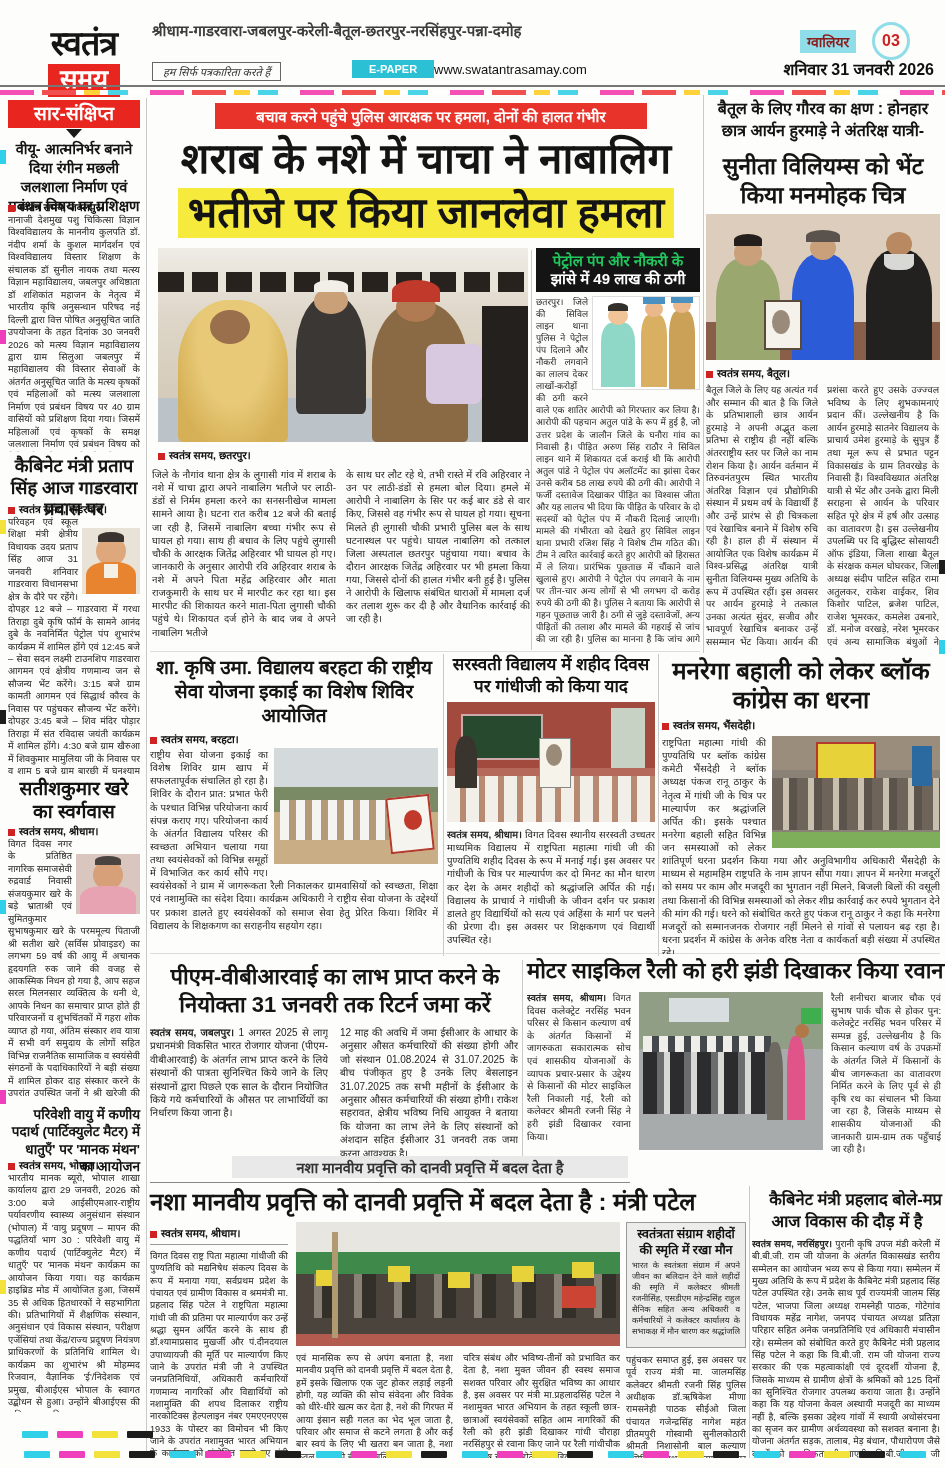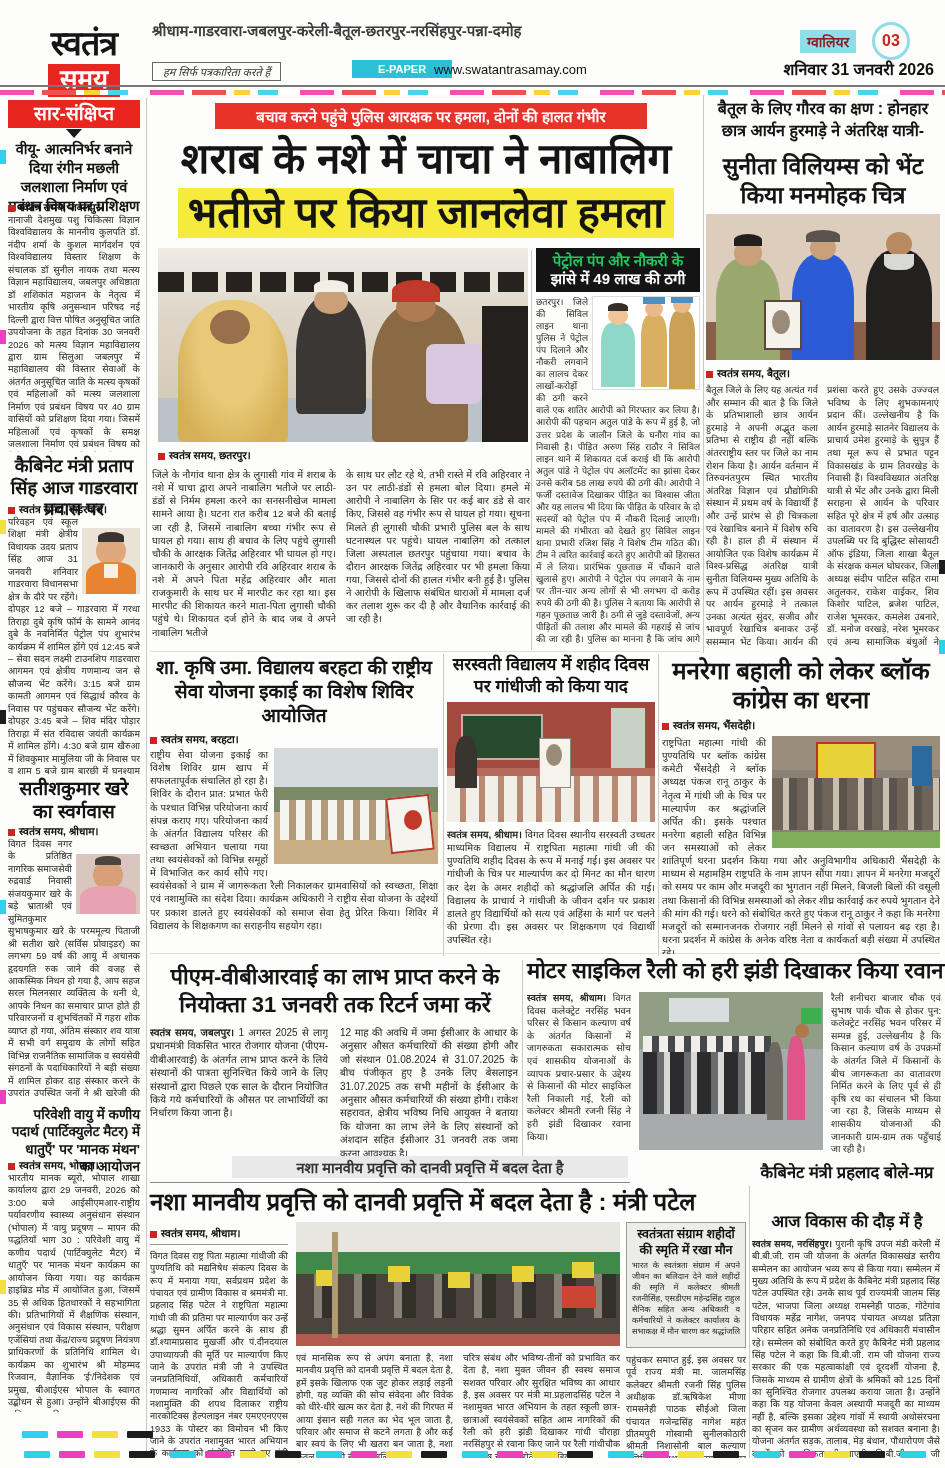--- a/index.html
+++ b/index.html
@@ -31,21 +31,21 @@
 
 <div class="abs" style="left:0;top:0;width:945px;height:88px;">
   <div class="abs ctr" style="left:26px;top:8px;width:116px;margin-top:18px;">
     <div style="font-size:34px;font-weight:800;color:#151515;letter-spacing:-1px;line-height:1.05;">स्वतंत्र</div>
     <div style="display:inline-block;background:#e8251f;color:#fff;font-size:26px;font-weight:800;padding:0 12px 2px;margin-top:2px;line-height:1.2;">समय</div>
   </div>
   <div class="abs" style="left:152px;top:20px;width:644px;font-size:15px;font-weight:800;color:#3c3c3c;white-space:nowrap;overflow:hidden;">श्रीधाम-गाडरवारा-जबलपुर-करेली-बैतूल-छतरपुर-नरसिंहपुर-पन्ना-दमोह</div>
   <div class="abs" style="left:800px;top:30px;background:#8fdde8;color:#8a1d1d;font-size:14px;font-weight:800;padding:2px 7px;">ग्वालियर</div>
   <div class="abs ctr" style="left:872px;top:22px;width:32px;height:32px;border-radius:50%;border:3px solid #8fdde8;background:#fbfbf7;color:#c22;font-size:16px;font-weight:800;line-height:32px;">03</div>
   <div class="abs" style="left:152px;top:62px;border:1px solid #666;padding:1px 10px;font-size:11px;font-family:'Liberation Serif','DejaVu Serif',serif;font-style:italic;color:#333;">हम सिर्फ पत्रकारिता करते हैं</div>
-  <div class="abs" style="left:352px;top:60px;background:#2bc0d4;color:#fff;font-size:11px;font-weight:bold;padding:3px 26px;">E-PAPER</div>
+  <div class="abs" style="left:352px;top:60px;background:#2bc0d4;color:#fff;font-size:11px;font-weight:bold;padding:3px 17px;">E-PAPER</div>
   <div class="abs" style="left:434px;top:62px;font-size:13px;color:#111;">www.swatantrasamay.com</div>
   <div class="abs" style="left:758px;top:58px;width:176px;font-size:16px;font-weight:800;text-align:right;color:#111;">शनिवार 31 जनवरी 2026</div>
   <div class="abs" style="left:0;top:85px;width:945px;height:2px;background:#777;"></div>
 </div>
 <div class="abs" style="left:0;top:90px;width:945px;height:5px;background:repeating-linear-gradient(90deg,#f44fb4 0 34px,#fff 34px 42px,#f05050 42px 76px,#fff 76px 84px,#ffd23a 84px 100px,#fff 100px 108px,#4ad4e8 108px 128px,#fff 128px 150px);"></div>
 
 <div class="abs edge c1" style="left:0;top:150px;"></div>
 <div class="abs edge c2" style="left:0;top:330px;"></div>
 <div class="abs edge c3" style="left:0;top:520px;"></div>
 <div class="abs edge c4" style="left:0;top:710px;"></div>
@@ -274,21 +274,21 @@
   </div>
 
   <div class="abs maunbox" style="left:626px;top:1222px;width:120px;height:126px;">
     <div class="hd ctr" style="font-size:12.5px;line-height:1.25;">स्वतंत्रता संग्राम शहीदों की स्मृति में रखा मौन</div>
     <div class="body-txt jt" style="font-size:8.2px;height:76px;margin-top:3px;">भारत के स्वतंत्रता संग्राम में अपने जीवन का बलिदान देने वाले शहीदों की स्मृति में कलेक्टर श्रीमती रजनीसिंह, एसडीएम महेन्द्रसिंह राहुल सैनिक सहित अन्य अधिकारी व कर्मचारियों ने कलेक्टर कार्यालय के सभाकक्ष में मौन धारण कर श्रद्धांजलि अर्पित की।</div>
   </div>
   <div class="abs body-txt jt" style="left:626px;top:1354px;width:120px;height:104px;font-size:9.2px;">पहुंचकर समाप्त हुई, इस अवसर पर पूर्व राज्य मंत्री मा. जालमसिंह कलेक्टर श्रीमती रजनी सिंह पुलिस अधीक्षक डॉ.ऋषिकेश मीणा रामसनेही पाठक सीईओ जिला पंचायत गजेन्द्रसिंह नागेश महंत प्रीतमपुरी गोस्वामी सुनीलकोठारी श्रीमती निशासोनी बाल कल्याण समिति अध्यक्ष शिवकुमार रैकवार सहित अनेक जनप्रतिनिधि अधिकारी, गणमान्य नागरिक व विद्यार्थी बड़ी संख्या में उपस्थित थे।</div>
 </div>
 
 <div>
-  <div class="abs hd ctr" style="left:752px;top:1163px;width:190px;font-size:16.5px;white-space:nowrap;">कैबिनेट मंत्री प्रहलाद बोले-मप्र</div>
+  <div class="abs hd ctr" style="left:752px;top:1190px;width:190px;font-size:16.5px;white-space:nowrap;text-align:right;">कैबिनेट मंत्री प्रहलाद बोले-मप्र</div>
   <div class="abs hd ctr" style="left:752px;top:1212px;width:190px;font-size:16.5px;white-space:nowrap;">आज विकास की दौड़ में है</div>
   <div class="abs body-txt jt" style="left:752px;top:1238px;width:188px;height:220px;font-size:9.2px;">
     <span class="inline-by">स्वतंत्र समय, नरसिंहपुर।</span>
     <span>पुरानी कृषि उपज मंडी करेली में बी.बी.जी. राम जी योजना के अंतर्गत विकासखंड स्तरीय सम्मेलन का आयोजन भव्य रूप से किया गया। सम्मेलन में मुख्य अतिथि के रूप में प्रदेश के कैबिनेट मंत्री प्रहलाद सिंह पटेल उपस्थित रहे। उनके साथ पूर्व राज्यमंत्री जालम सिंह पटेल, भाजपा जिला अध्यक्ष रामस्नेही पाठक, गोटेगांव विधायक महेंद्र नागेश, जनपद पंचायत अध्यक्ष प्रतिज्ञा परिहार सहित अनेक जनप्रतिनिधि एवं अधिकारी मंचासीन रहे। सम्मेलन को संबोधित करते हुए कैबिनेट मंत्री प्रहलाद सिंह पटेल ने कहा कि वि.बी.जी. राम जी योजना राज्य सरकार की एक महत्वाकांक्षी एवं दूरदर्शी योजना है, जिसके माध्यम से ग्रामीण क्षेत्रों के श्रमिकों को 125 दिनों का सुनिश्चित रोजगार उपलब्ध कराया जाता है। उन्होंने कहा कि यह योजना केवल अस्थायी मजदूरी का माध्यम नहीं है, बल्कि इसका उद्देश्य गांवों में स्थायी अधोसंरचना का सृजन कर ग्रामीण अर्थव्यवस्था को सशक्त बनाना है। योजना अंतर्गत सड़क, तालाब, मेड़ बंधान, पौधारोपण जैसे कार्यों को प्राथमिकता दी जाएगी। वि.बी.जी. राम जी योजना से प्रदेश विकास की दौड़ में तेजी से आगे बढ़ रहा है।</span>
   </div>
 </div>
 
 <div class="abs cmyk" style="left:24px;top:1444px;"><span class="c1"></span><span class="c2"></span><span class="c3"></span><span class="c4"></span></div>
 <div class="abs cmyk" style="left:316px;top:1444px;"><span class="c1"></span><span class="c2"></span><span class="c3"></span><span class="c4"></span></div>
 <div class="abs cmyk" style="left:608px;top:1444px;"><span class="c1"></span><span class="c2"></span><span class="c3"></span><span class="c4"></span></div>

